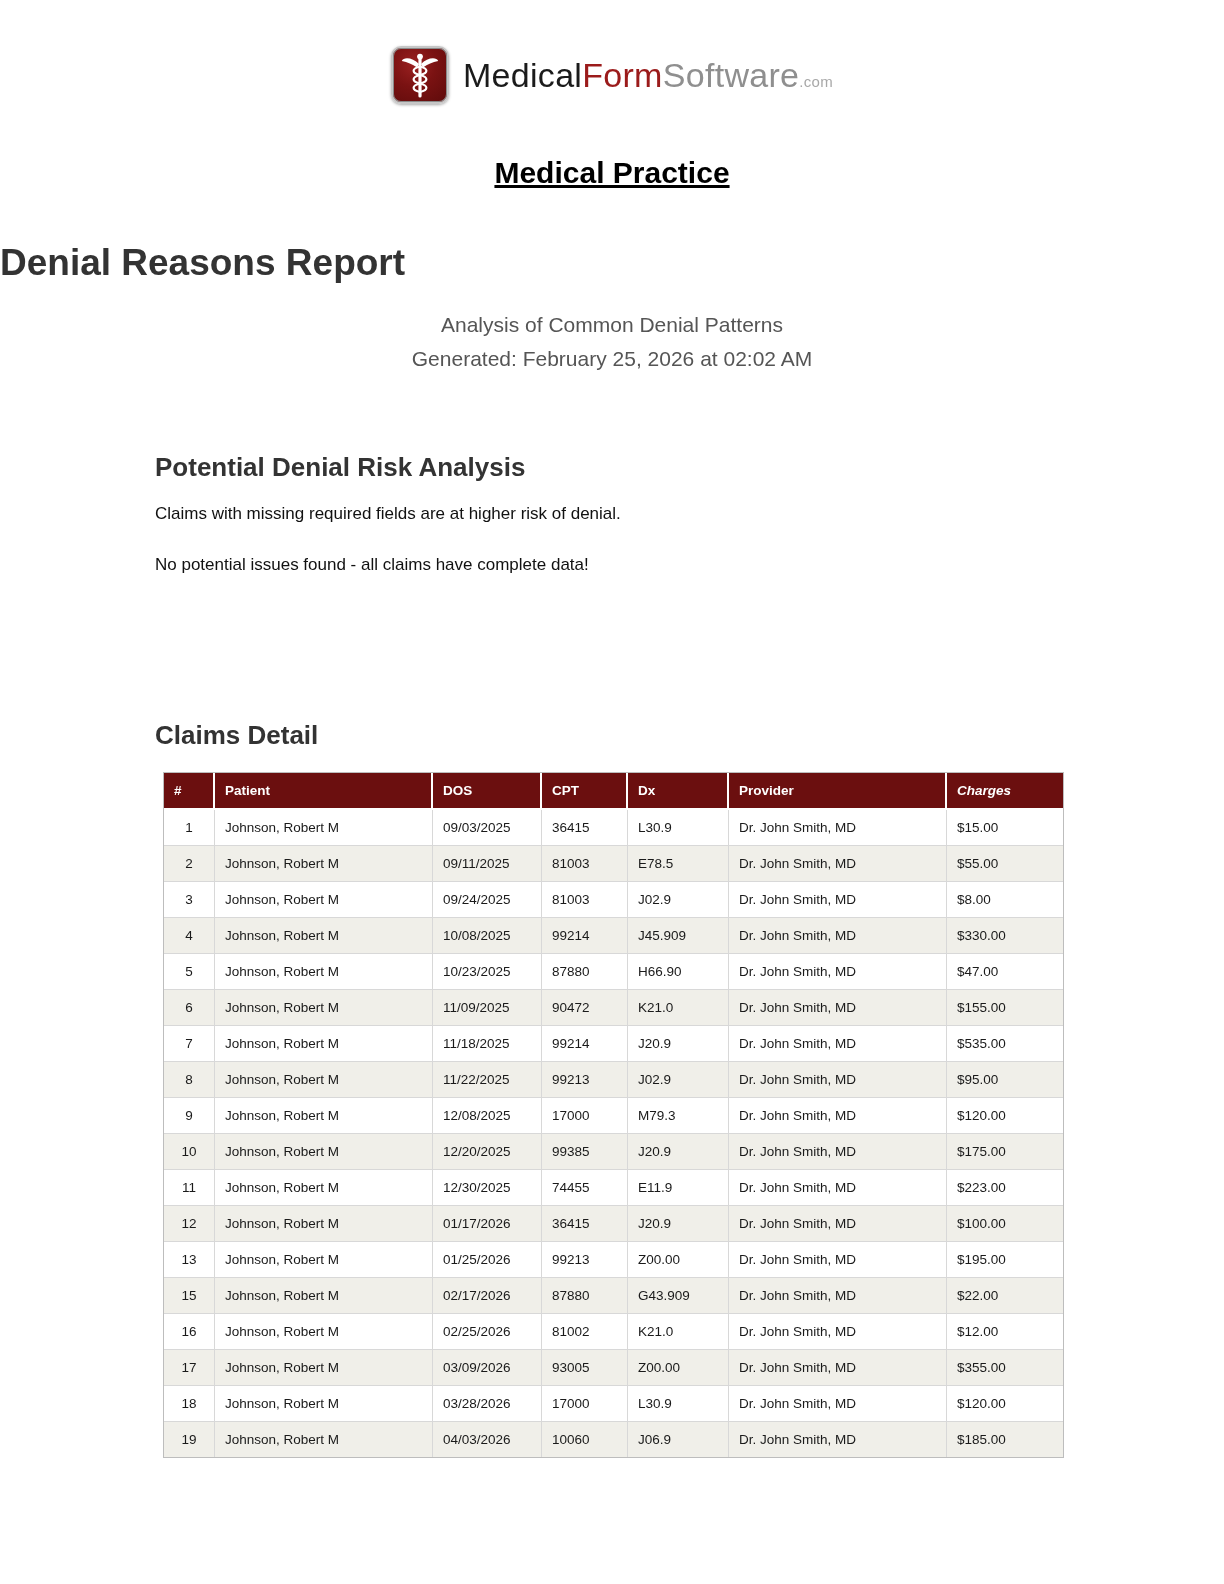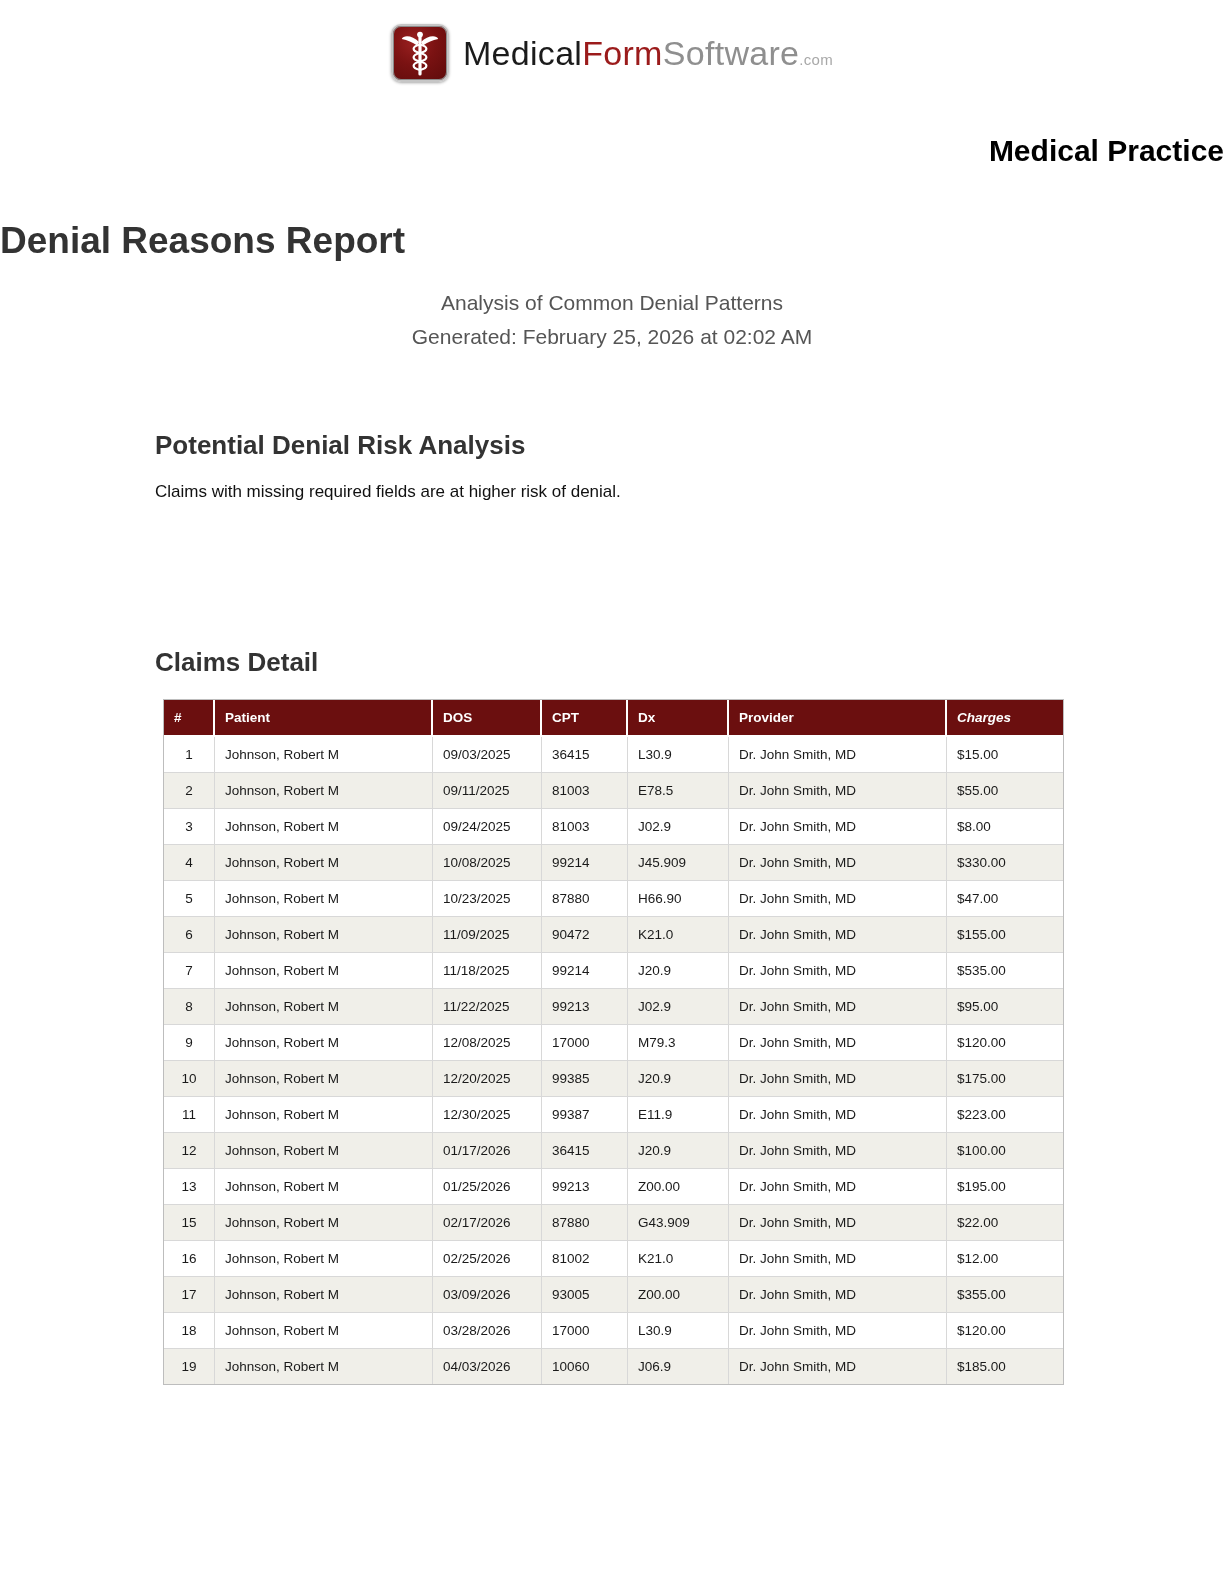--- a/index.html
+++ b/index.html
@@ -3,21 +3,21 @@
 <meta charset="utf-8">
 <style>
   * { box-sizing: border-box; }
   html, body {
     margin: 0; padding: 0;
     width: 1224px; height: 1584px;
     background: #ffffff;
     font-family: "Liberation Sans", "DejaVu Sans", sans-serif;
     color: #111;
   }
-  .page { padding-top: 24px; }
+  .page { padding-top: 46px; }
 
   
   .logo-row {
     display: flex; justify-content: center; align-items: center;
     gap: 14px; margin-bottom: 52px;
   }
   .logo-badge {
     width: 58px; height: 58px; border-radius: 10px;
     background: radial-gradient(circle at 38% 30%, #9a2020 0%, #7a1212 45%, #5e0b0b 100%);
     border: 2px solid #c6c6c6;
@@ -26,22 +26,22 @@
     flex: 0 0 auto;
   }
   .logo-text { font-size: 34px; letter-spacing: .3px; white-space: nowrap; }
   .lt-medical  { color: #1b1b1b; }
   .lt-form     { color: #9b1b1b; }
   .lt-software { color: #8f8f8f; }
   .lt-tld      { color: #a8a8a8; font-size: 15px; }
 
   
   .practice-name {
-    text-align: right; font-size: 30px; font-weight: bold;
-    color: #000; margin: 0 0 52px 0;
+    text-align: center; font-size: 30px; font-weight: bold;
+    color: #000; margin: 0 0 52px 0; text-decoration: underline;
   }
   .report-title {
     font-size: 37px; font-weight: bold;
     color: #333; margin: 0 0 24px 0;
   }
   .subtitle-block {
     text-align: center; font-size: 21px; color: #555;
     line-height: 1.62; margin: 0 0 76px 0;
   }
 
@@ -108,20 +108,21 @@
 
   <div class="subtitle-block">
     <div>Analysis of Common Denial Patterns</div>
     <div>Generated: February 25, 2026 at 02:02 AM</div>
   </div>
 
   <div class="content">
 
     <h3 class="section-heading">Potential Denial Risk Analysis</h3>
     <p class="body-text">Claims with missing required fields are at higher risk of denial.</p>
+    <p class="body-text">No potential issues found - all claims have complete data!</p>
 
     <h3 class="section-heading claims-heading">Claims Detail</h3>
 
     <table class="claims">
       <colgroup>
           <col style="width: 51px;">
           <col style="width: 218px;">
           <col style="width: 109px;">
           <col style="width: 86px;">
           <col style="width: 101px;">
@@ -227,21 +228,21 @@
             <td>12/20/2025</td>
             <td>99385</td>
             <td>J20.9</td>
             <td>Dr. John Smith, MD</td>
             <td class="c-right">$175.00</td>
           </tr>
           <tr>
             <td class="c-center">11</td>
             <td>Johnson, Robert M</td>
             <td>12/30/2025</td>
-            <td>99387</td>
+            <td>74455</td>
             <td>E11.9</td>
             <td>Dr. John Smith, MD</td>
             <td class="c-right">$223.00</td>
           </tr>
           <tr>
             <td class="c-center">12</td>
             <td>Johnson, Robert M</td>
             <td>01/17/2026</td>
             <td>36415</td>
             <td>J20.9</td>

